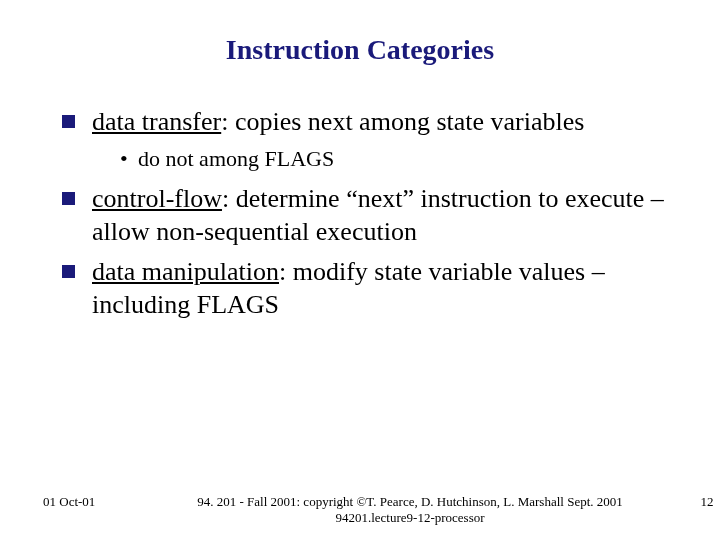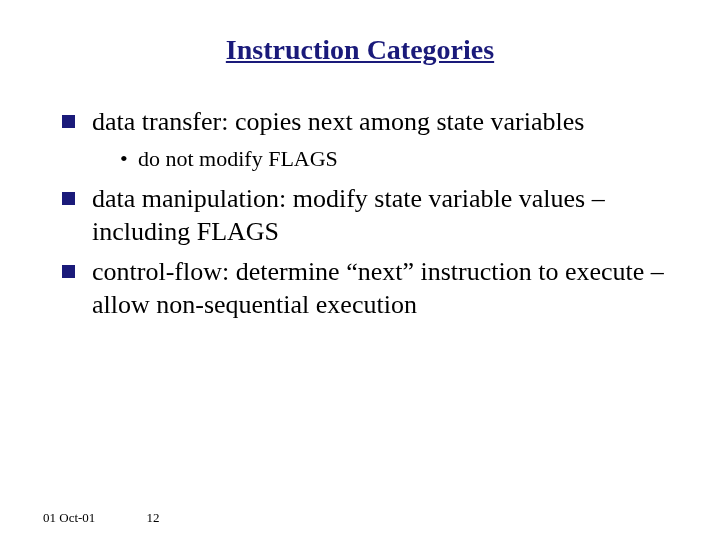--- a/index.html
+++ b/index.html
@@ -19,21 +19,20 @@
     height: 540px;
     padding: 34px 48px 0 48px;
     position: relative;
   }
   .title {
     text-align: center;
     font-weight: bold;
     font-size: 28px;
     color: #1a1a7a;
     margin: 0 0 40px 0;
-    text-decoration: underline;
   }
   ul.top {
     list-style: none;
     margin: 0;
     padding: 0 0 0 14px;
   }
   ul.top > li {
     position: relative;
     padding-left: 30px;
     font-size: 26px;
@@ -63,20 +62,21 @@
     color: #000;
   }
   ul.sub > li::before {
     content: "•";
     position: absolute;
     left: 0;
     top: 0;
     font-size: 22px;
   }
   .u {
+    text-decoration: underline;
   }
   .footer {
     position: absolute;
     left: 0;
     bottom: 14px;
     width: 720px;
     box-sizing: border-box;
     padding: 0 18px;
     font-size: 13px;
     color: #000;
@@ -106,34 +106,38 @@
 
 <div class="slide">
 
   <h1 class="title">Instruction Categories</h1>
 
   <ul class="top">
 
     <li>
       <span class="u">data transfer</span><span>: copies next among state variables</span>
       <ul class="sub">
-        <li>do not modify FLAGS</li>
+        <li>do not among FLAGS</li>
       </ul>
     </li>
 
     <li>
-      <span class="u">data manipulation</span><span>: modify state variable values – including FLAGS</span>
+      <span class="u">control-flow</span><span>: determine “next” instruction to execute – allow non-sequential execution</span>
     </li>
 
     <li>
-      <span class="u">control-flow</span><span>: determine “next” instruction to execute – allow non-sequential execution</span>
+      <span class="u">data manipulation</span><span>: modify state variable values – including FLAGS</span>
     </li>
 
   </ul>
 
   <div class="footer">
     <div class="footer-row">
       <div class="footer-date">01 Oct-01</div>
+      <div class="footer-center">
+        <div>94. 201 - Fall 2001: copyright ©T. Pearce, D. Hutchinson, L. Marshall Sept. 2001</div>
+        <div>94201.lecture9-12-processor</div>
+      </div>
       <div class="footer-page">12</div>
     </div>
   </div>
 
 </div>
 
 </body></html>

